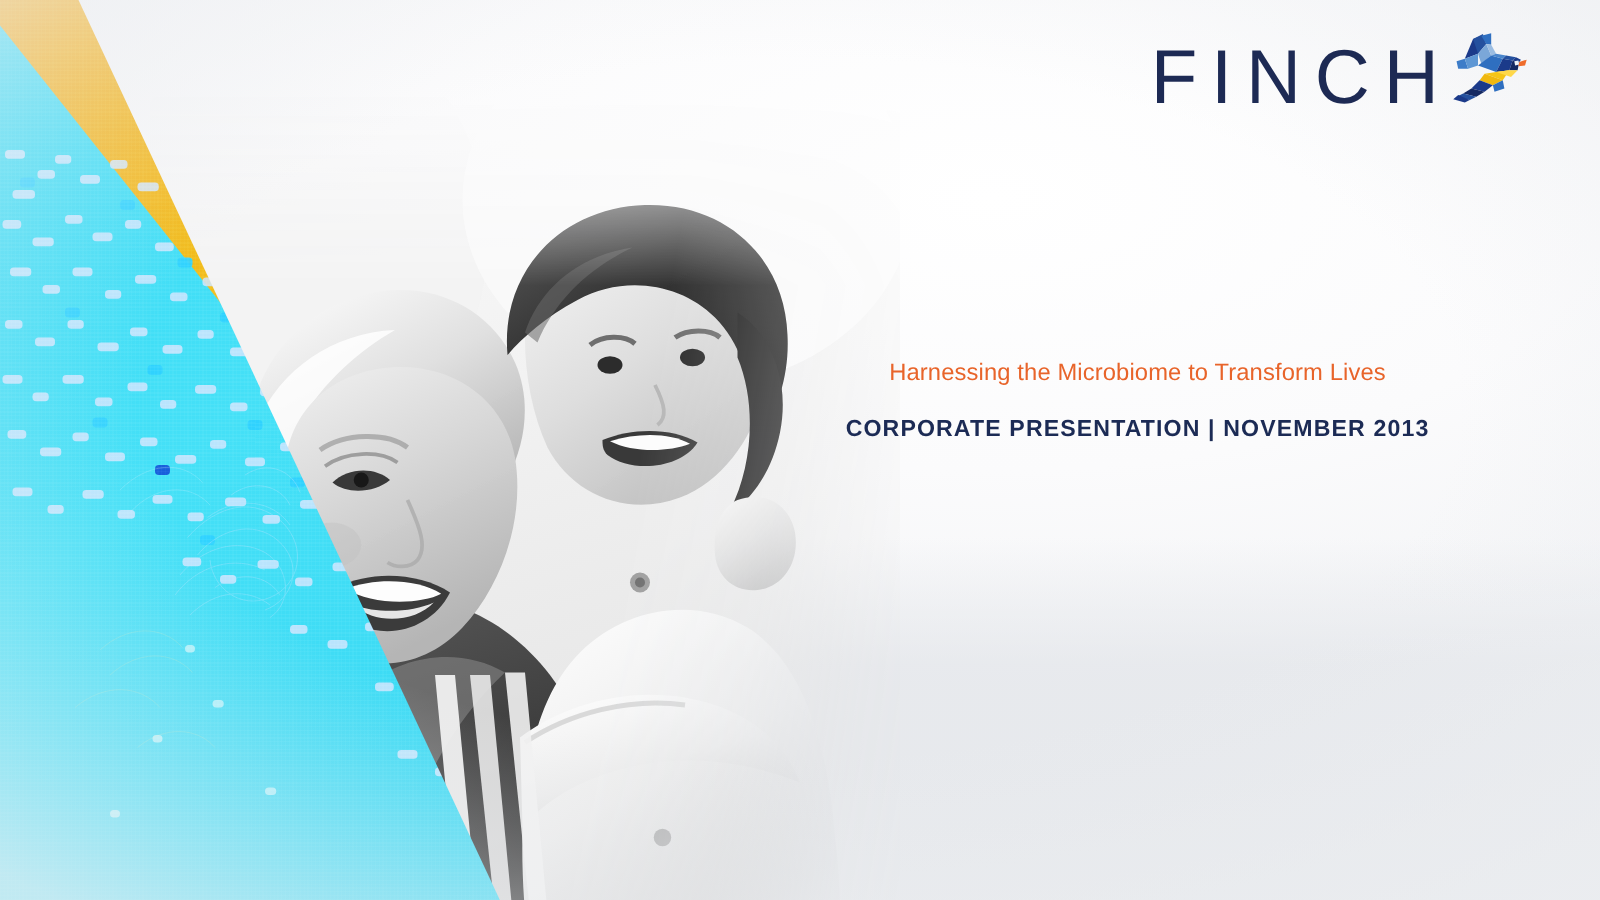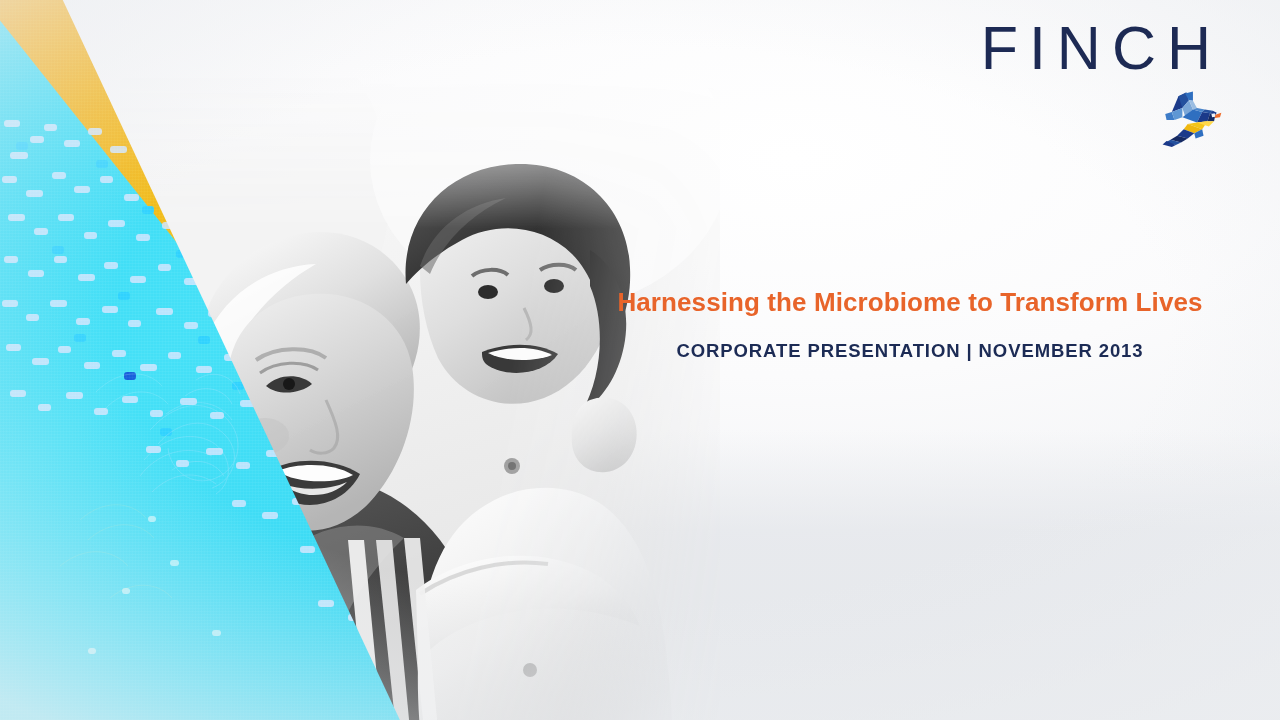--- a/index.html
+++ b/index.html
@@ -138,21 +138,20 @@
   }
 
   
   .logo {
     position: absolute;
     right: 58px;
     top: 18px;
     display: flex;
     align-items: flex-end;
     gap: 0px;
-    flex-direction: column;
   }
   .wordmark {
     font-family: "Liberation Sans", sans-serif;
     font-size: 61px;
     font-weight: 300;
     letter-spacing: 11px;
     color: #1d2a54;
     line-height: 1;
     padding-bottom: 4px;
     white-space: nowrap;
@@ -163,22 +162,22 @@
   
   .headline-block {
     position: absolute;
     left: 560px;
     top: 288px;
     width: 700px;
     text-align: center;
   }
   .headline {
     font-family: "Liberation Sans", sans-serif;
-    font-size: 26px;
-    font-weight: bold;
+    font-size: 19px;
+    font-weight: normal;
     color: #e8642a;
     letter-spacing: 0.1px;
     line-height: 1.15;
     margin: 0;
     white-space: nowrap;
   }
   .subhead {
     font-family: "Liberation Sans", sans-serif;
     font-size: 18.5px;
     font-weight: bold;

